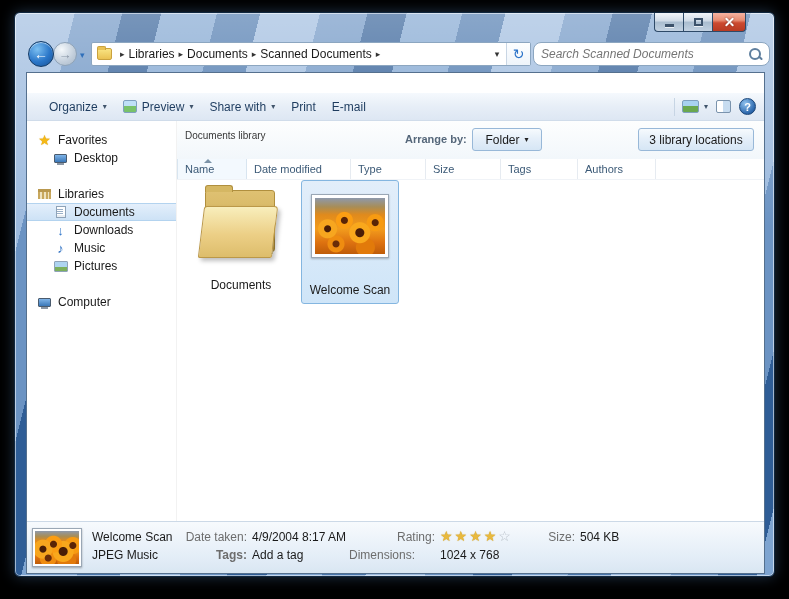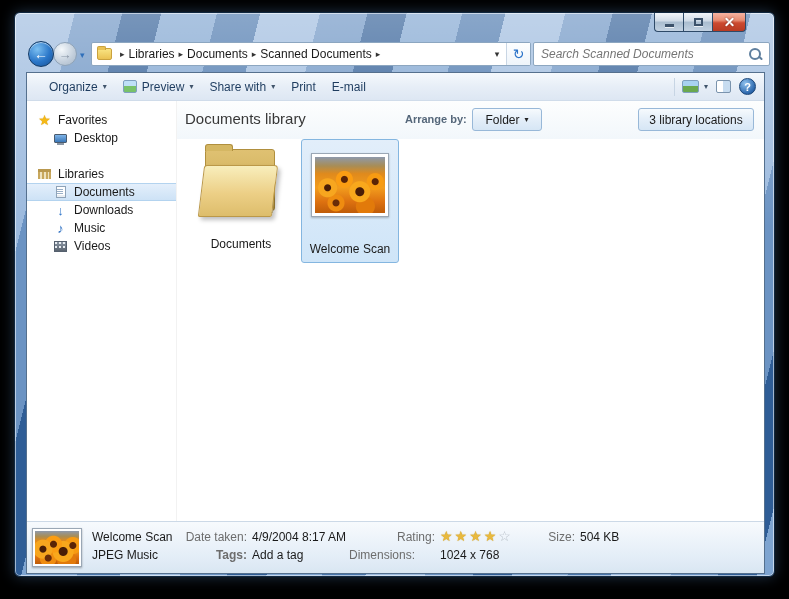--- a/index.html
+++ b/index.html
@@ -64,41 +64,41 @@
     border-bottom:none; border-radius:2px 2px 0 0; }
   .crumb-arrow { font-size:9px; color:#333; margin:0 4px; }
   .crumb { font-size:12px; color:#1a1a1a; white-space:nowrap; }
   .addr-right { margin-left:auto; display:flex; align-items:center; height:100%; }
   .addr-drop { width:18px; text-align:center; font-size:9px; color:#333; }
   .addr-refresh { width:24px; height:100%; border-left:1px solid #c9d6e4;
     display:flex; align-items:center; justify-content:center;
     color:#2a72c8; font-size:14px; background:linear-gradient(#fdfeff,#eef4fa); }
 
   .search-box { position:absolute; left:518px; top:1px; width:237px; height:24px;
-    background:#fff; border:1px solid #8ca6c0; border-radius:2px;
+    background:#fff; border:1px solid #8ca6c0; border-radius:8px;
     display:flex; align-items:center; }
   .search-box input { flex:1; border:none; outline:none; font-style:italic;
     font-size:12px; color:#8a949e; padding:0 4px 0 7px; background:transparent;
     font-family:"Liberation Sans", sans-serif; }
   .search-icon { position:relative; width:16px; height:16px; margin-right:6px; }
   .search-icon::before { content:""; position:absolute; left:2px; top:2px;
     width:8px; height:8px; border:2px solid #5f7f9e; border-radius:50%; }
   .search-icon::after { content:""; position:absolute; left:11px; top:11px;
     width:5px; height:2px; background:#5f7f9e; transform:rotate(45deg);
     border-radius:1px; }
 
   
   .content { position:absolute; left:11px; top:59px; width:739px; height:502px;
     background:#fff; border:1px solid #55708e; display:flex; flex-direction:column; }
 
   
   .toolbar { height:28px; flex:none; display:flex; align-items:center;
     background:linear-gradient(#f5f9fd, #e7eef7 50%, #dde7f3);
     border-bottom:1px solid #d0dcea; padding:0 8px 0 14px;
-    color:#1e3c5f; font-size:12px; }
+    color:#1e3c5f; font-size:12px;margin-top:20px; }
   .tb-item { display:flex; align-items:center; padding:3px 8px; border-radius:3px; }
   .tb-caret { font-size:8px; margin-left:5px; color:#40546b; }
   .preview-ic { width:14px; height:13px; margin-right:5px; border:1px solid #7fa0c0;
     border-radius:2px;
     background:linear-gradient(#bfe0f7 0 45%, #79c26a 45% 100%); }
   .tb-right { margin-left:auto; display:flex; align-items:center; }
   .tb-sep { width:1px; height:18px; background:#c7d5e4; margin:0 7px; }
   .views-ic { width:17px; height:13px; border:1px solid #7fa0c0; border-radius:2px;
     background:linear-gradient(#a8d2f0 0 50%, #6aa84f 50% 100%); }
   .pane-ic { width:15px; height:13px; border:1px solid #7a93ad; border-radius:2px;
@@ -150,21 +150,21 @@
   .ic-net { width:13px; height:9px; border:1px solid #4a5b6e; border-radius:1px;
     background:linear-gradient(#7fb4e8,#3a77b8); }
   .ic-net::after { content:""; position:absolute; right:-1px; bottom:-1px; width:7px;
     height:7px; border-radius:50%; background:radial-gradient(#9fe07a,#3d9e2a);
     border:1px solid #2a7a1a; }
 
   
   .main { flex:1; display:flex; flex-direction:column; min-width:0; }
   .lib-header { position:relative; height:38px; flex:none;
     background:linear-gradient(#fdfefe,#f2f7fb); }
-  .lib-title { position:absolute; left:8px; top:9px; font-size:15px; color:#383838; }
+  .lib-title { position:absolute; left:8px; top:9px; font-size:10px; color:#383838; }
   .arrange-label { position:absolute; left:228px; top:12px; font-size:11px; color:#55677a;font-weight:bold; }
   .w7btn { background:linear-gradient(#f6fafd,#e5eff9 45%,#d6e6f5);
     border:1px solid #98b8d8; border-radius:3px; color:#1a1a1a; font-size:12px;
     display:flex; align-items:center; justify-content:center; }
   .folder-btn { position:absolute; left:295px; top:7px; width:70px; height:23px; }
   .folder-btn .tb-caret { color:#222; }
   .locations-btn { position:absolute; right:10px; top:7px; width:116px; height:23px; }
 
   
   .col-row { height:21px; flex:none; display:flex; font-size:11px; color:#3c5a77;
@@ -346,39 +346,56 @@
           <div class="sb-row child">
             <span class="sb-ic ic-down">↓</span>
             <span>Downloads</span>
           </div>
           <div class="sb-row child">
             <span class="sb-ic ic-music">♪</span>
             <span>Music</span>
           </div>
           <div class="sb-row child">
             <span class="sb-ic">
-                <span class="ic-video"></span>
+                <span class="ic-pic"></span>
               </span>
-            <span>Videos</span>
+            <span>Pictures</span>
           </div>
           <div class="sb-gap"></div>
+          <div class="sb-row">
+            <span class="sb-ic">
+                <span class="ic-monitor"></span>
+              </span>
+            <span>Computer</span>
+          </div>
           <div class="sb-gap"></div>
         </div>
 
         <div class="main">
           <div class="lib-header">
             <div class="lib-title">Documents library</div>
             <div class="arrange-label">Arrange by:</div>
             <div class="w7btn folder-btn">
               <span>Folder</span>
               <span class="tb-caret">▾</span>
             </div>
             <div class="w7btn locations-btn">3 library locations</div>
           </div>
 
+          <div class="col-row">
+            <div class="col c-name sorted">
+              <span class="sort-arrow"></span>
+              <span>Name</span>
+            </div>
+            <div class="col c-date">Date modified</div>
+            <div class="col c-type">Type</div>
+            <div class="col c-size">Size</div>
+            <div class="col c-tags">Tags</div>
+            <div class="col c-auth">Authors</div>
+          </div>
 
           <div class="items">
             <div class="tile tile-folder">
               <div class="folder-icon">
                 <div class="folder-back"></div>
                 <div class="folder-papers"></div>
                 <div class="folder-front"></div>
               </div>
               <div class="tile-label">Documents</div>
             </div>

